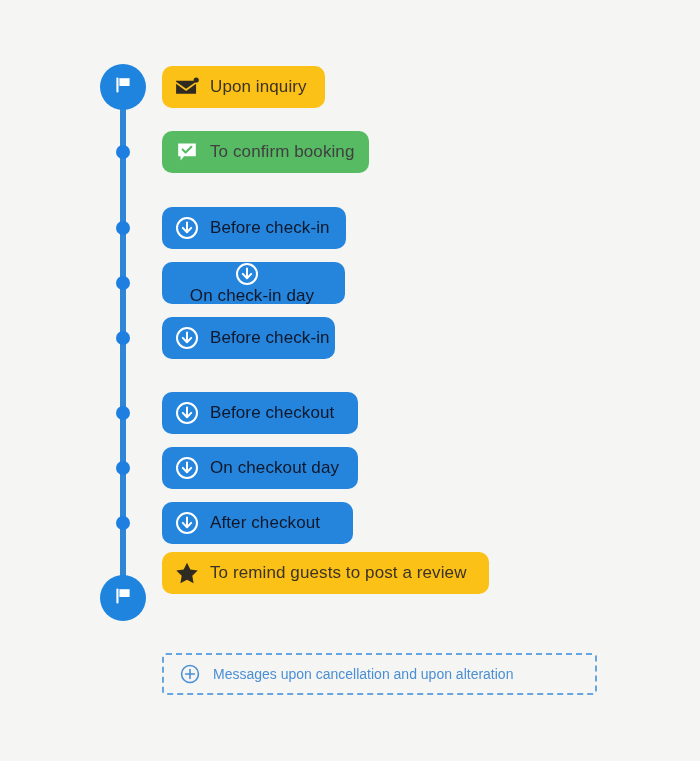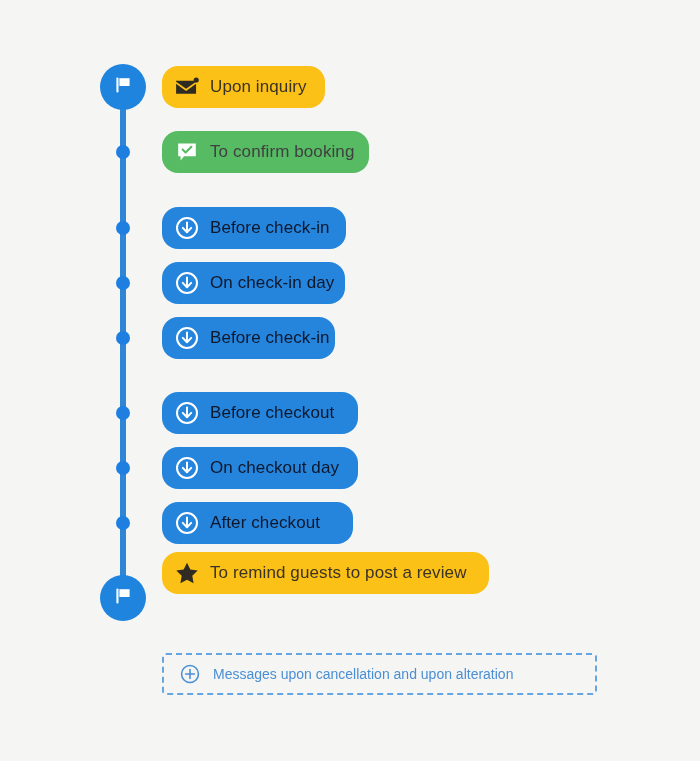--- a/index.html
+++ b/index.html
@@ -55,21 +55,21 @@
   }
 
   
   .row {
     position: absolute;
     left: 162px;
     display: flex;
     align-items: center;
     height: 42px;
     padding: 0 16px 0 13px;
-    border-radius: 16px;
+    border-radius: 10px;
     box-sizing: border-box;
     white-space: nowrap;
   }
   .row .label {
     font-size: 17px;
     letter-spacing: 0.1px;
   }
   .row .ico {
     display: flex;
     align-items: center;
@@ -181,21 +181,21 @@
       </div>
       <div class="row pill-blue" style="top: 207px; width: 184px;">
         <span class="ico">
           <svg width="24" height="24" viewBox="0 0 24 24" aria-hidden="true">
             <circle cx="12" cy="12" r="10.0" fill="none" stroke="#ffffff" stroke-width="2"></circle>
             <path d="M12 6.4 L12 16.0 M7.8 11.9 L12 16.2 L16.2 11.9" fill="none" stroke="#ffffff" stroke-width="2" stroke-linecap="round" stroke-linejoin="round"></path>
           </svg>
         </span>
         <span class="label">Before check-in</span>
       </div>
-      <div class="row pill-blue" style="top: 262px; width: 183px;">
+      <div class="row pill-blue" style="top: 262px; width: 183px; flex-direction: column;">
         <span class="ico">
           <svg width="24" height="24" viewBox="0 0 24 24" aria-hidden="true">
             <circle cx="12" cy="12" r="10.0" fill="none" stroke="#ffffff" stroke-width="2"></circle>
             <path d="M12 6.4 L12 16.0 M7.8 11.9 L12 16.2 L16.2 11.9" fill="none" stroke="#ffffff" stroke-width="2" stroke-linecap="round" stroke-linejoin="round"></path>
           </svg>
         </span>
         <span class="label">On check-in day</span>
       </div>
       <div class="row pill-blue" style="top: 317px; width: 173px;">
         <span class="ico">

